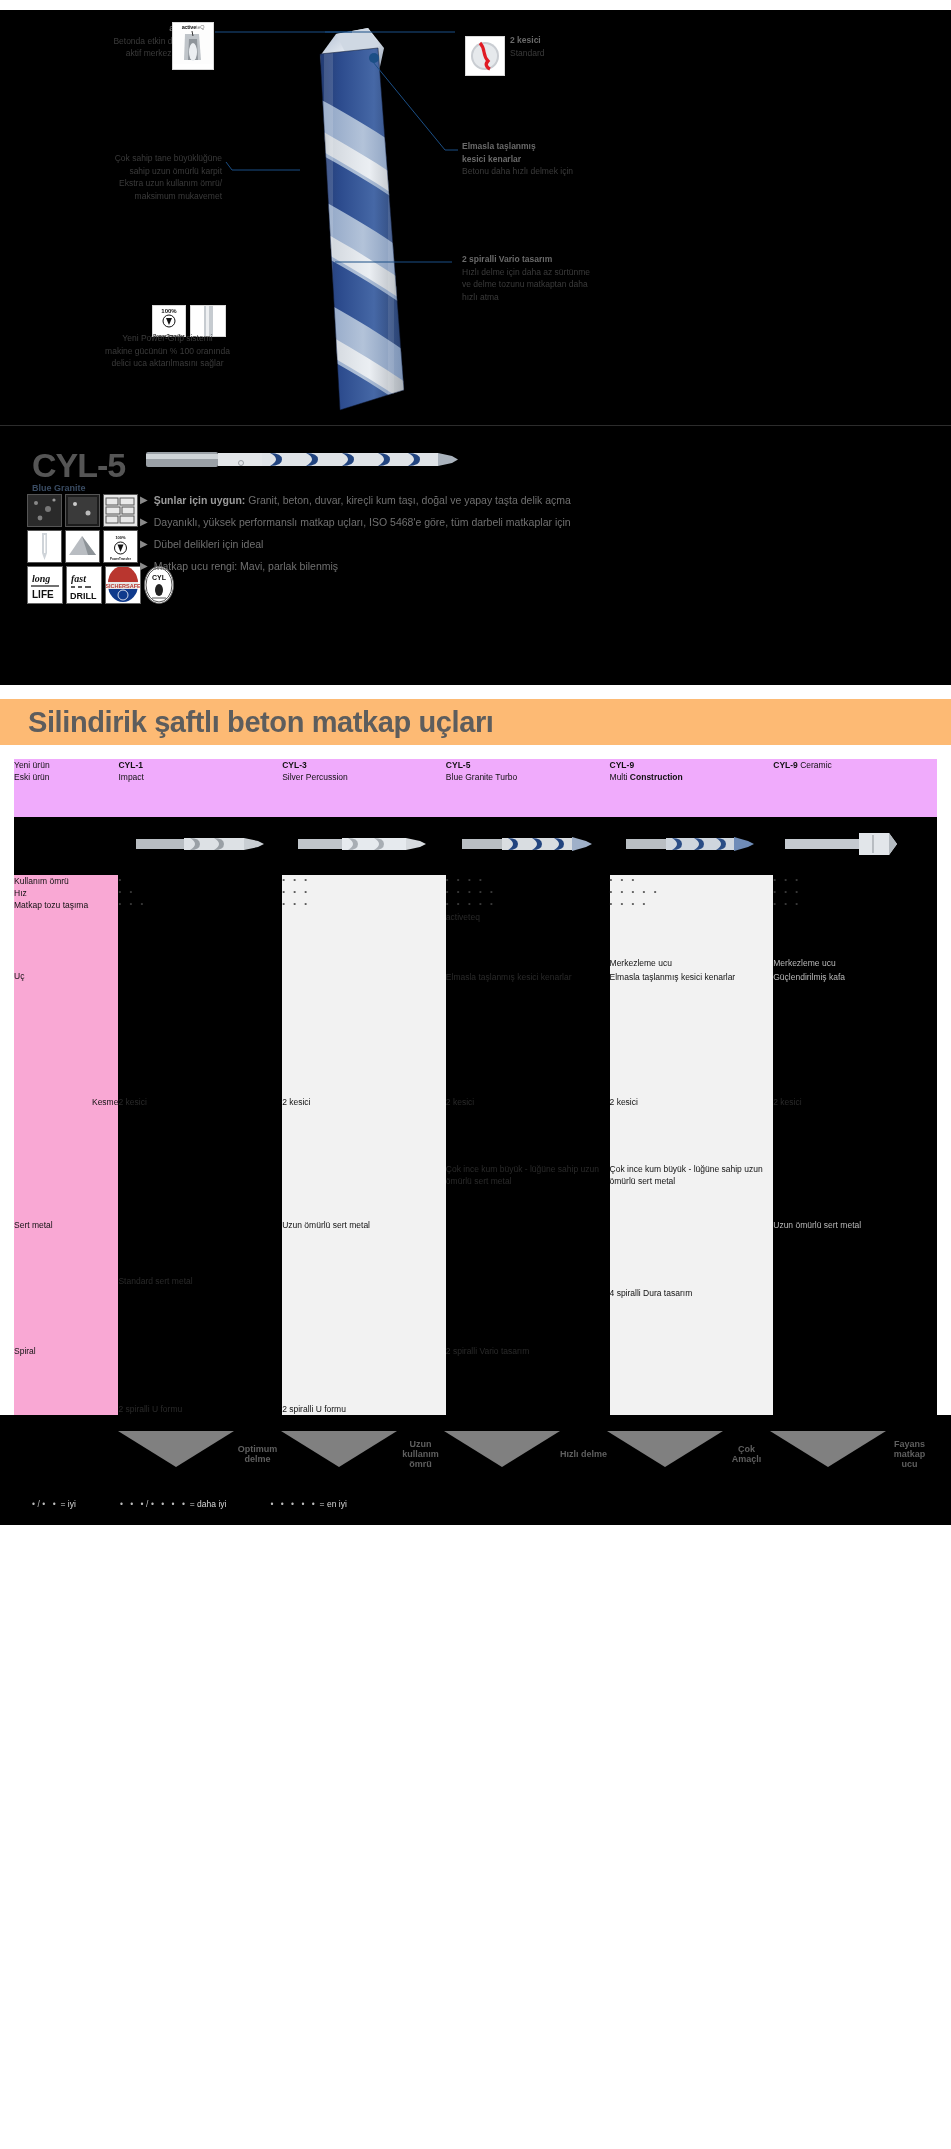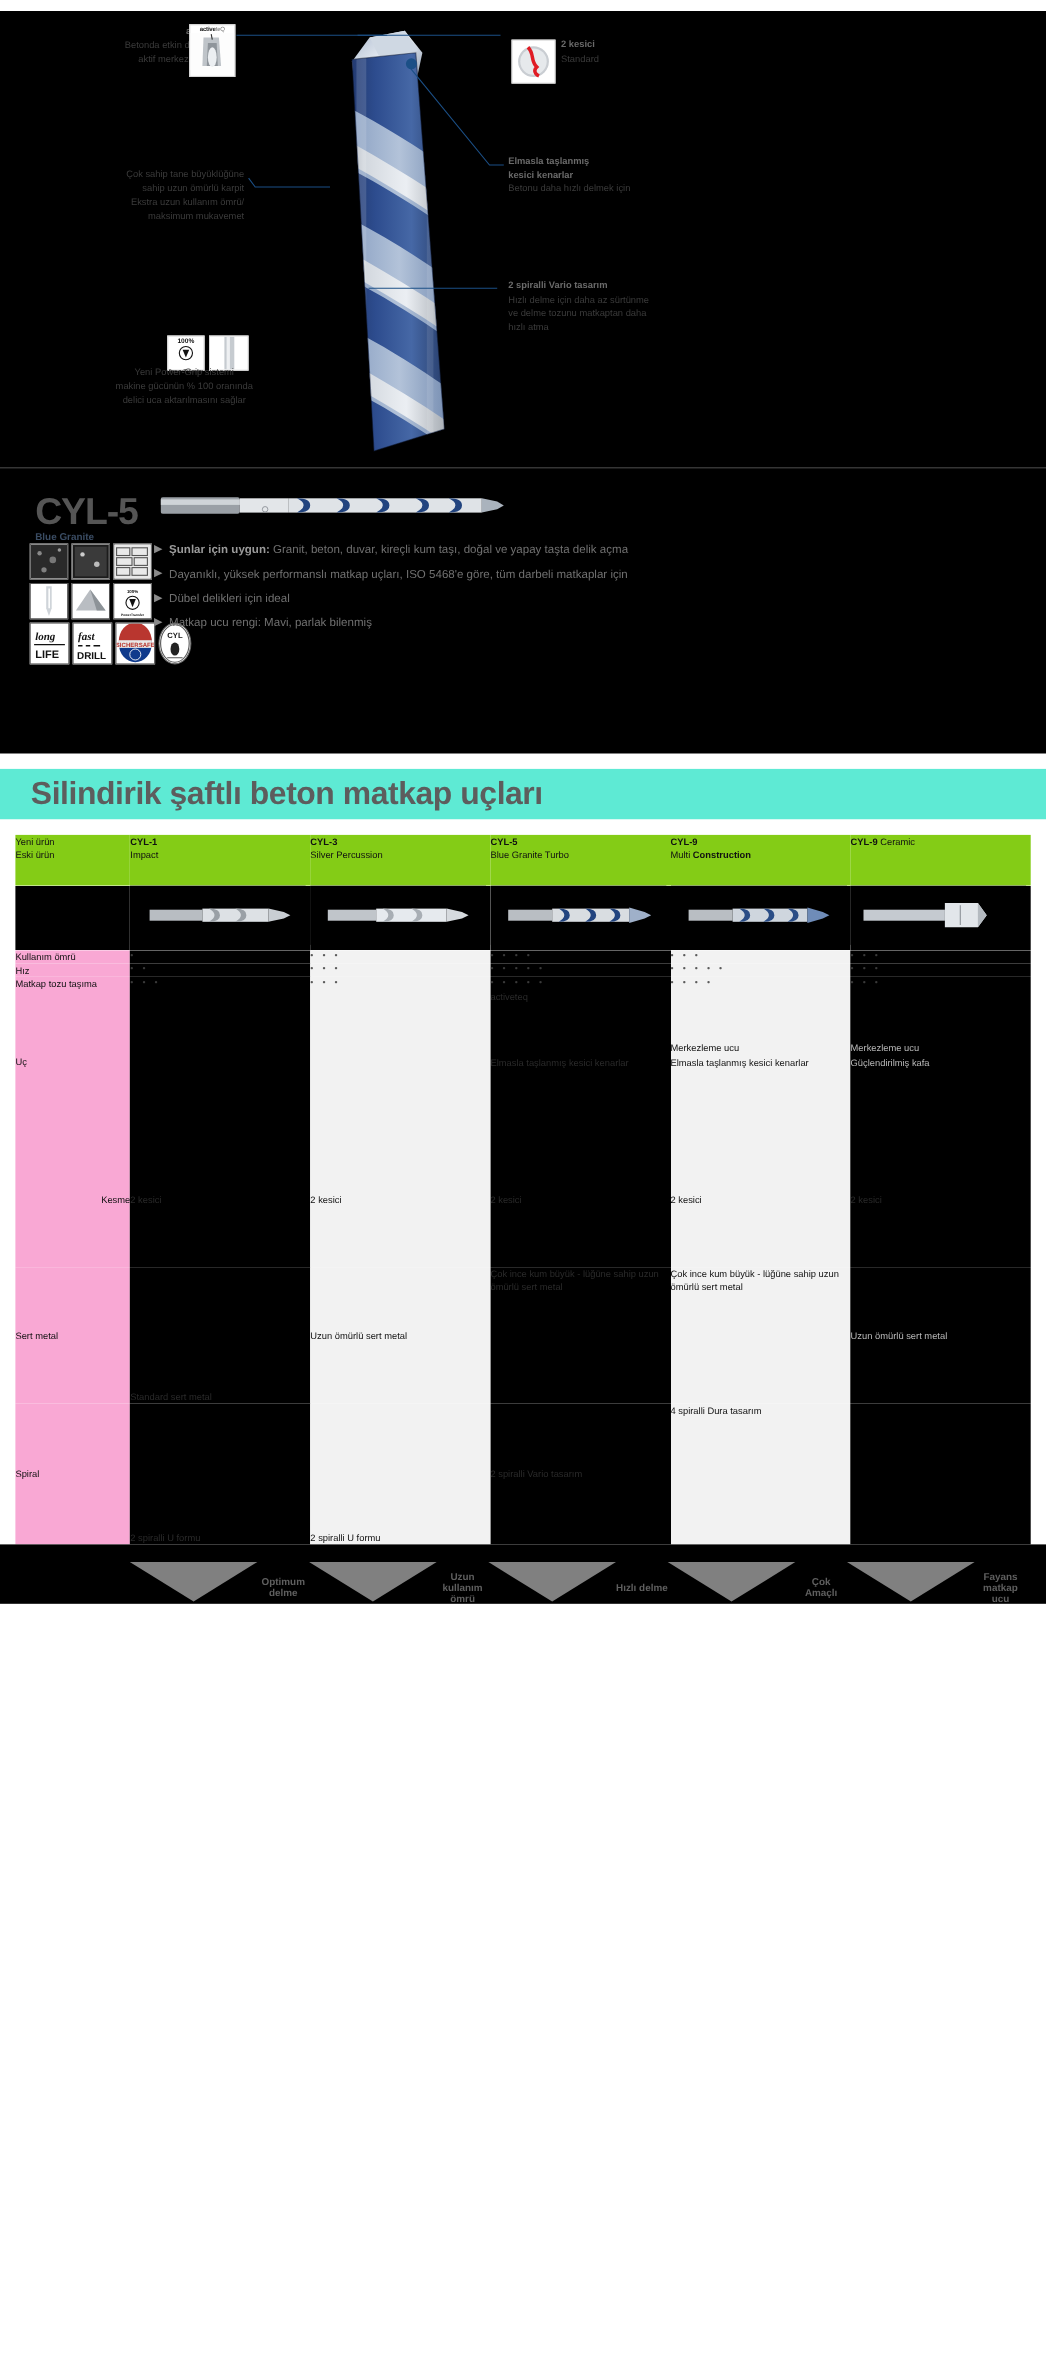--- a/index.html
+++ b/index.html
@@ -71,34 +71,34 @@
   .logo-row { position:absolute; left: 27px; top: 140px; display:flex; gap:3px; align-items:flex-start;}
   .logo-box { width: 36px; height: 38px; background:#fff; border:1px solid #666; }
 
   .bullets { position: absolute; left: 140px; top: 68px; width: 790px; }
   .bullet { display:flex; align-items:flex-start; gap:6px; margin-bottom: 9px; }
   .bullet .tri { color:#8a8a8a; font-size: 10px; line-height: 12px; }
   .bullet .btext { color: #707070; font-size: 10.5px; line-height: 13px; }
   .bullet .btext b { color: #9a9a9a; }
 
   
-  .title-band { width: 951px; height: 46px; background:#5eead4; display:flex; align-items:center; }
+  .title-band { width: 951px; height: 46px; background:#fdba74; display:flex; align-items:center; }
   .title-band h1 {
     font-size: 29px; font-weight: bold; color:#5d5d5d; padding-left: 28px; letter-spacing: -0.4px;
   }
   .white-gap { width:951px; height:14px; background:#fff; }
 
   
   .tbl-wrap { padding: 0 14px; }
   table.cmp { border-collapse: collapse; width: 923px; table-layout: fixed; }
   table.cmp td, table.cmp th { vertical-align: top; padding: 0; }
   .col-first { width: 104px; }
   .col-rest { width: 163px; }
 
-  .hcell { background: #84cc16; padding: 6px 7px 7px 7px; height: 46px; }
+  .hcell { background: #f0abfc; padding: 6px 7px 7px 7px; height: 58px; }
   .hcell .l1 { font-size: 8.5px; color:#111; font-weight:bold; line-height: 12px;}
   .hcell .l2 { font-size: 8.5px; color:#111; line-height: 12px; }
   .hcell.first .l1, .hcell.first .l2 { font-weight: normal; }
   .hcell .muted { font-weight: normal; }
 
   .imgcell { background:#000; height: 54px; position: relative; }
   .imgcell.first { background:#000; }
 
   .rowlbl { background:#f9a8d4; font-size: 8.5px; color:#111; padding: 8px 7px; line-height: 12px;}
   .datacell { background:#f2f2f2; padding: 8px 7px; }
@@ -676,16 +676,30 @@
       <div class="arrow-col">
         <div class="arrow-tri"></div>
         <div class="arrow-lbl">Çok Amaçlı</div>
       </div>
       <div class="arrow-col">
         <div class="arrow-tri"></div>
         <div class="arrow-lbl">Fayans matkap ucu</div>
       </div>
     </div>
 
+    <div class="legend">
+      <div class="item">
+        <span class="d">•/• •</span>
+        <span class="eq">= iyi</span>
+      </div>
+      <div class="item">
+        <span class="d">• • •/• • • •</span>
+        <span class="eq">= daha iyi</span>
+      </div>
+      <div class="item">
+        <span class="d">• • • • •</span>
+        <span class="eq">= en iyi</span>
+      </div>
+    </div>
   </div>
 
   <div class="page-footer-white"></div>
 </div>
 
 </body></html>

